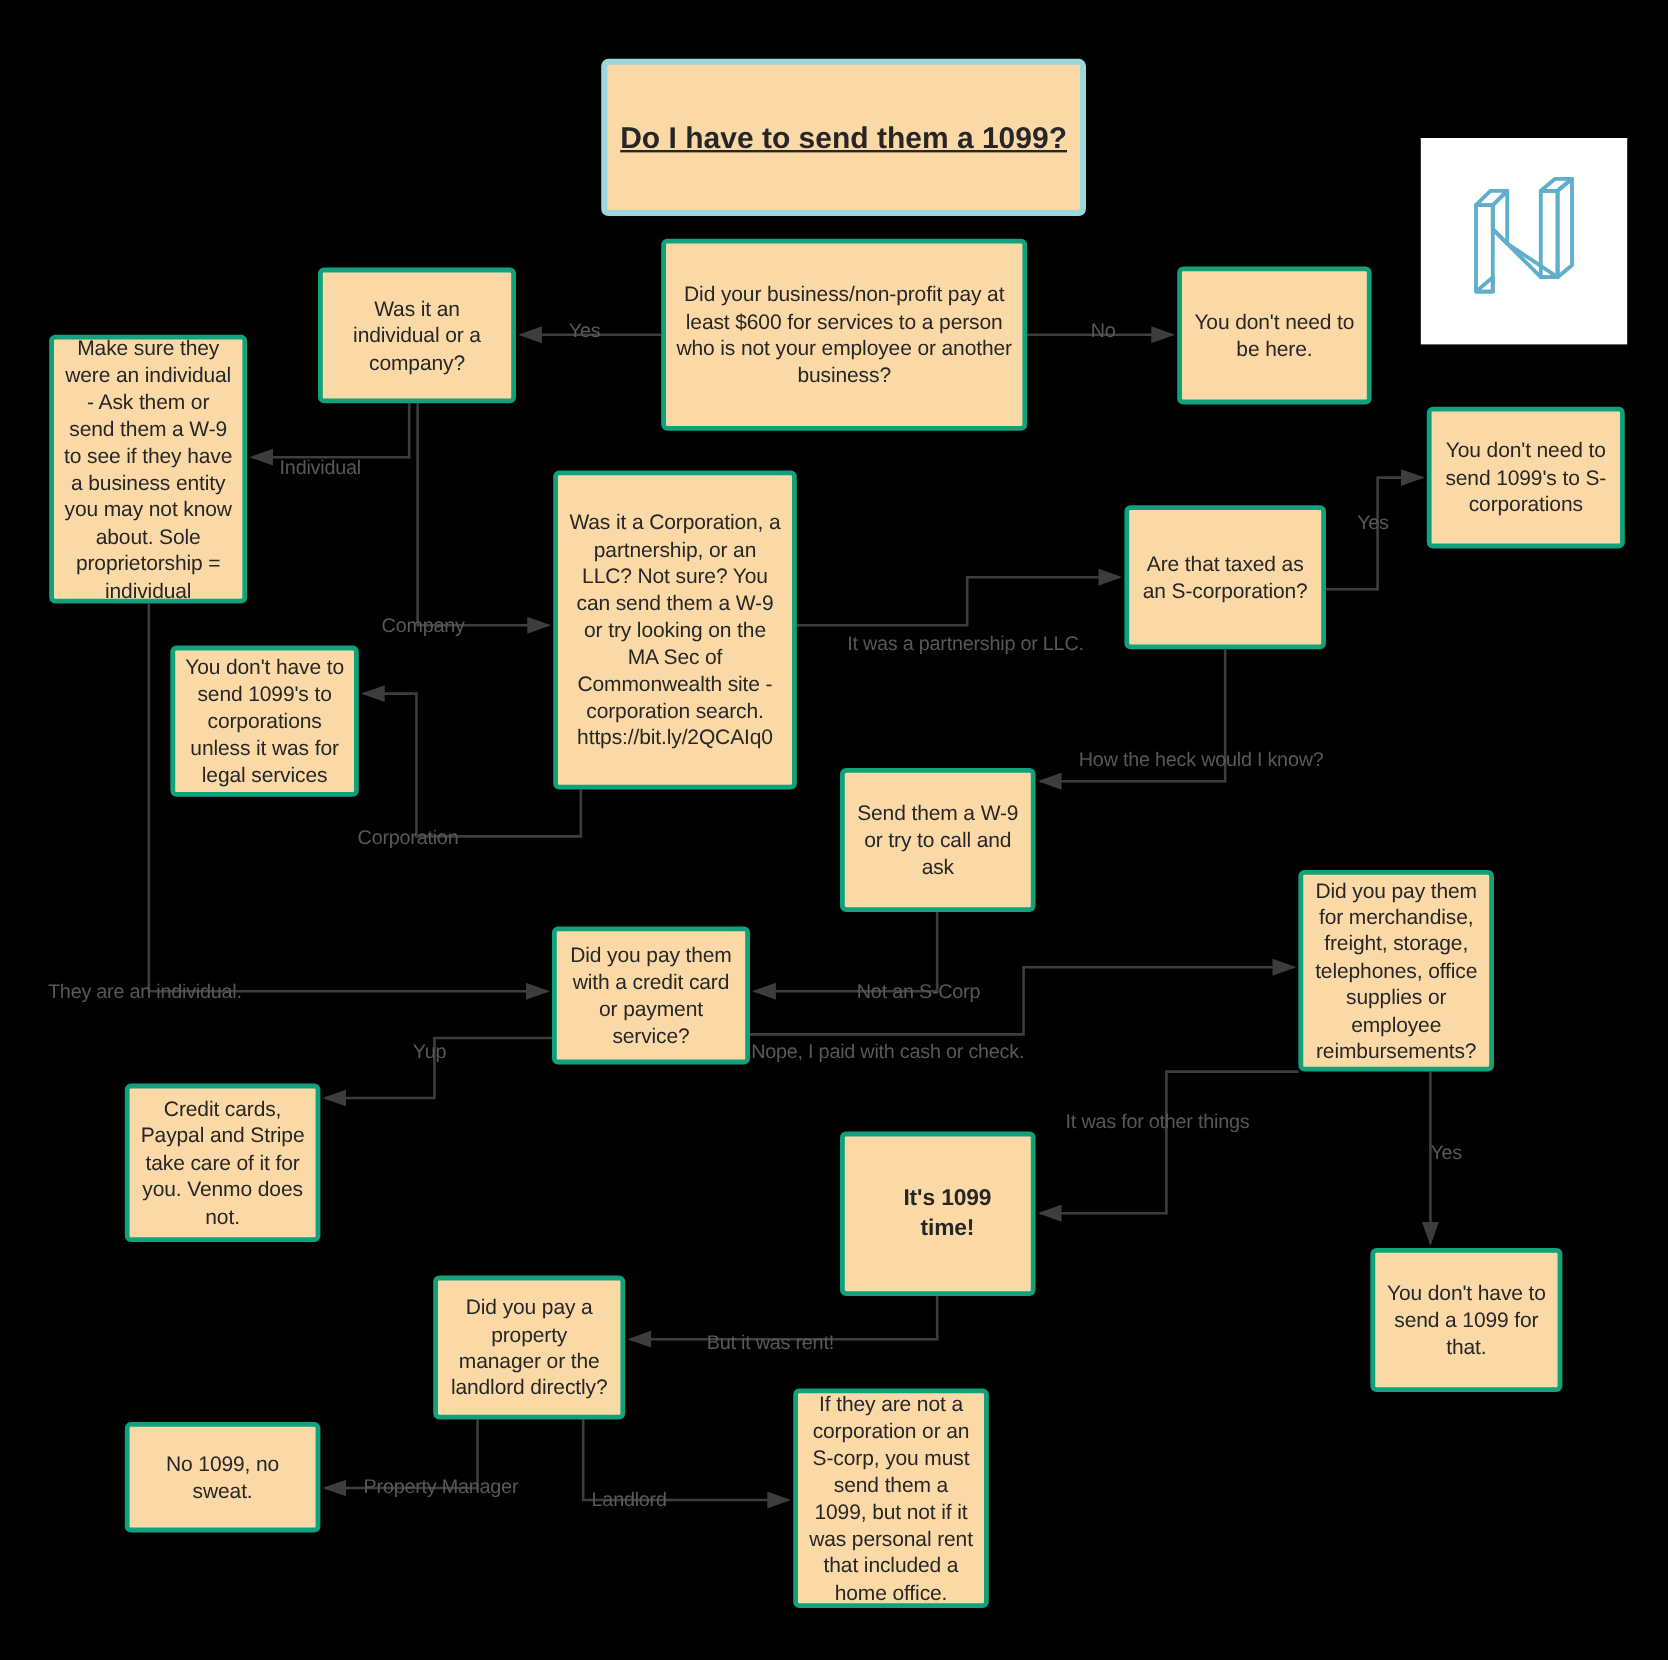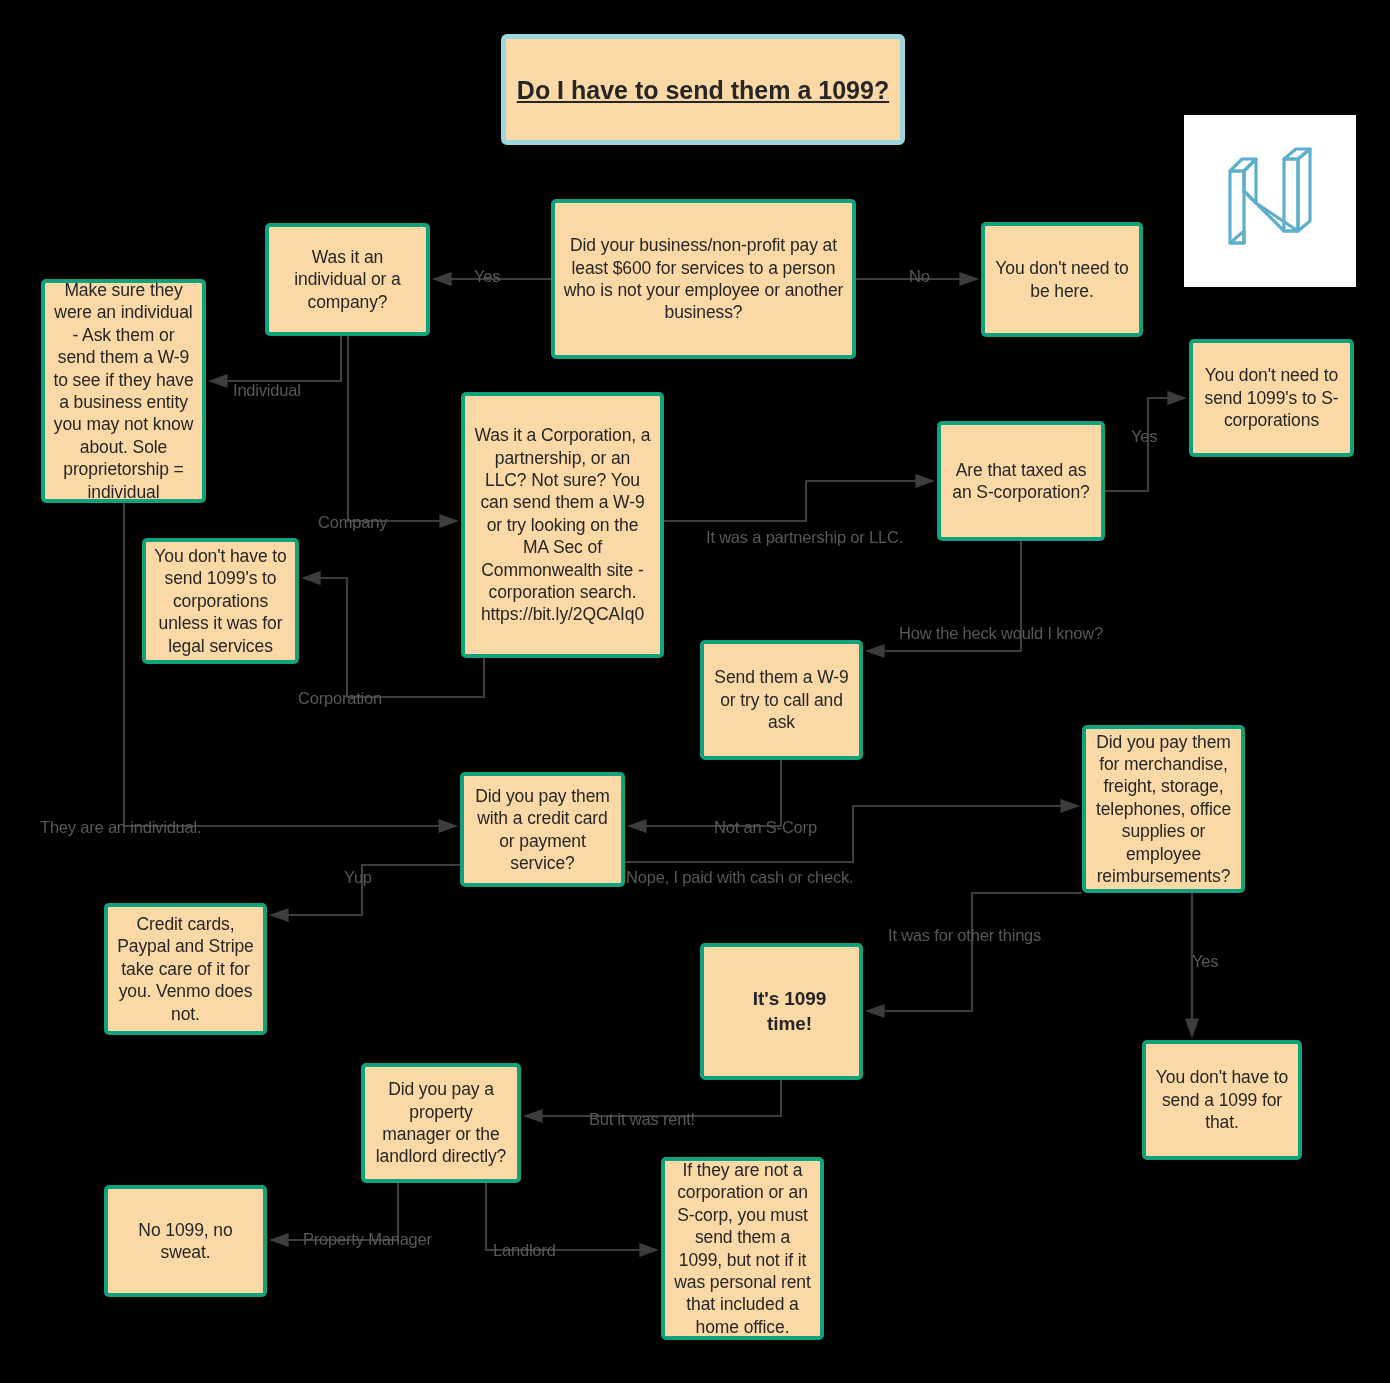--- a/index.html
+++ b/index.html
@@ -132,21 +132,21 @@
         <path d="M64,12 L76,2 L90,2 L78,12 z"></path>
         <path d="M64,12 L78,12 L78,84 L64,84 z"></path>
         <path d="M78,12 L90,2 L90,74 L78,84 z"></path>
         <path d="M24,44 L36,56 L78,84 L64,84 z"></path>
         <path d="M10,96 L24,96 L24,84 z"></path>
       </g>
     </svg>
   </div>
 
   <div id="nodes-layer">
-      <div class="node title-node" style="left: 501px; top: 34px; width: 404px; height: 111px; justify-content: center;">
+      <div class="node title-node" style="left: 501px; top: 49px; width: 404px; height: 131px; justify-content: center;">
         <span class="txt">Do I have to send them a 1099?</span>
       </div>
       <div class="node" style="left: 551px; top: 199px; width: 305px; height: 160px;">
         <span class="txt">Did your business/non-profit pay at least $600 for services to a person who is not your employee or another business?</span>
       </div>
       <div class="node" style="left: 265px; top: 223px; width: 165px; height: 113px; align-items: center;">
         <span class="txt">Was it an individual or a company?</span>
       </div>
       <div class="node" style="left: 981px; top: 222px; width: 162px; height: 115px;">
         <span class="txt">You don't need to be here.</span>
@@ -183,21 +183,21 @@
       </div>
       <div class="node" style="left: 1142px; top: 1040px; width: 160px; height: 120px;">
         <span class="txt">You don't have to send a 1099 for that.</span>
       </div>
       <div class="node" style="left: 361px; top: 1063px; width: 160px; height: 120px;">
         <span class="txt">Did you pay a property manager or the landlord directly?</span>
       </div>
       <div class="node" style="left: 661px; top: 1157px; width: 163px; height: 183px;">
         <span class="txt">If they are not a corporation or an S-corp, you must send them a 1099, but not if it was personal rent that included a home office.</span>
       </div>
-      <div class="node" style="left: 104px; top: 1185px; width: 163px; height: 112px;">
+      <div class="node" style="left: 104px; top: 1185px; width: 163px; height: 92px;">
         <span class="txt">No 1099, no sweat.</span>
       </div>
     </div>
 
   <div id="labels-layer">
       <div class="edge-label" style="left: 474px; top: 267px;">Yes</div>
       <div class="edge-label" style="left: 909px; top: 267px;">No</div>
       <div class="edge-label" style="left: 233px; top: 381px;">Individual</div>
       <div class="edge-label" style="left: 1131px; top: 427px;">Yes</div>
       <div class="edge-label" style="left: 318px; top: 513px;">Company</div>

